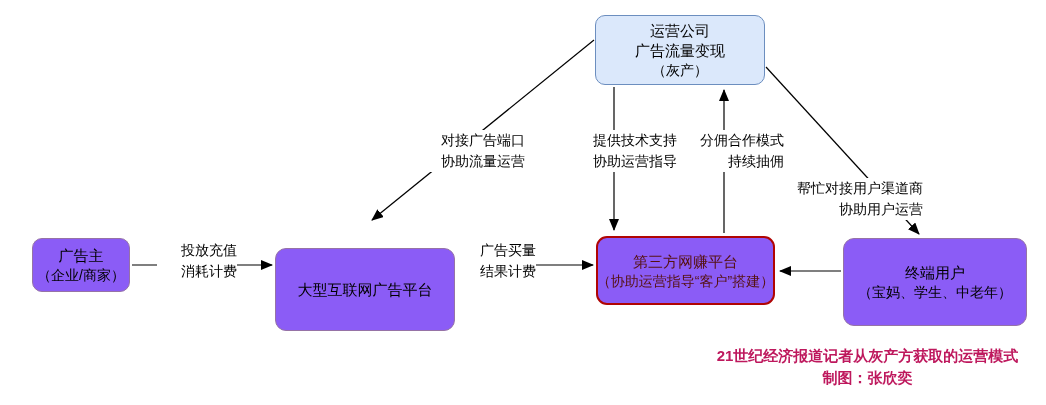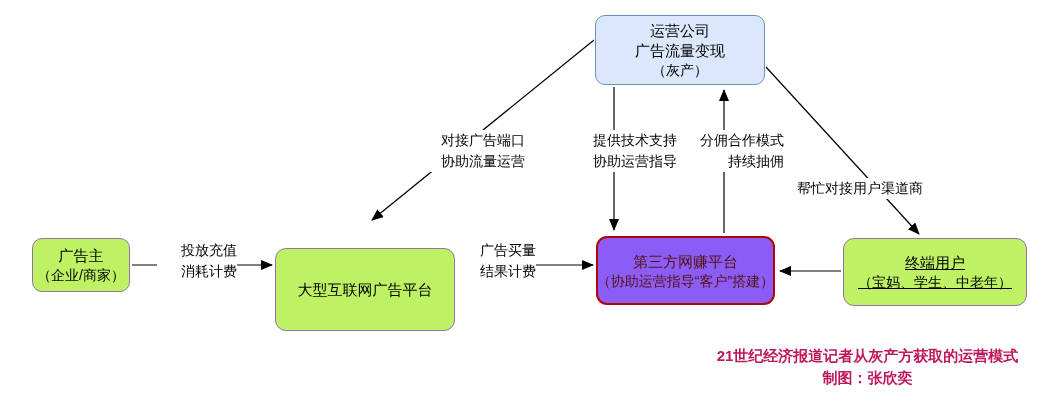--- a/index.html
+++ b/index.html
@@ -18,21 +18,21 @@
     display: flex;
     flex-direction: column;
     justify-content: center;
     align-items: center;
     text-align: center;
     z-index: 2;
     border-style: solid;
     border-width: 1.5px;
   }
   .node--blue   { background: #dbe8fb; border-color: #6c8ebf; border-radius: 10px; }
-  .node--purple { background: #bef264; border-color: #9673a6; border-radius: 11px; }
+  .node--purple { background: #8b5cf6; border-color: #9673a6; border-radius: 11px; }
   .node--red    { background: #8b5cf6; border-color: #b00504; border-radius: 11px; border-width: 2px; }
   .node-title { font-size: 15px; line-height: 20px; color: #000000; white-space: nowrap; }
   .node-sub   { font-size: 14px; line-height: 18px; color: #000000; white-space: nowrap; }
   .node--red .node-title, .node--red .node-sub { color: #551110; }
   .edge-label {
     position: absolute;
     z-index: 2;
     background: #ffffff;
     font-size: 14px;
     line-height: 21px;
@@ -84,21 +84,21 @@
 
   <div class="node node--purple" style="left:275px; top:223px; width:180px; height:83px;margin-top:25px;">
     <div class="node-title">大型互联网广告平台</div>
   </div>
 
   <div class="node node--red" style="left:596px; top:236px; width:179px; height:69px;">
     <div class="node-title">第三方网赚平台</div>
     <div class="node-sub">（协助运营指导“客户”搭建）</div>
   </div>
 
-  <div class="node node--purple" style="left:843px; top:238px; width:184px; height:68px;text-decoration:underline;">
+  <div class="node node--purple" style="left:843px; top:238px; width:184px; height:88px;">
     <div class="node-title">终端用户</div>
     <div class="node-sub">（宝妈、学生、中老年）</div>
   </div>
 
   <div class="edge-label" style="left:405px; top:130px; width:120px;">
     <div>对接广告端口</div>
     <div>协助流量运营</div>
   </div>
 
   <div class="edge-label" style="left:664px; top:130px; width:120px;">
@@ -106,20 +106,21 @@
     <div>持续抽佣</div>
   </div>
 
   <div class="edge-label" style="left:557px; top:130px; width:120px;">
     <div>提供技术支持</div>
     <div>协助运营指导</div>
   </div>
 
   <div class="edge-label" style="left:773px; top:130px; width:150px;margin-top:48px;">
     <div>帮忙对接用户渠道商</div>
+    <div>协助用户运营</div>
   </div>
 
   <div class="edge-label" style="left:157px; top:240px; width:80px;">
     <div>投放充值</div>
     <div>消耗计费</div>
   </div>
 
   <div class="edge-label" style="left:456px; top:240px; width:80px;">
     <div>广告买量</div>
     <div>结果计费</div>

